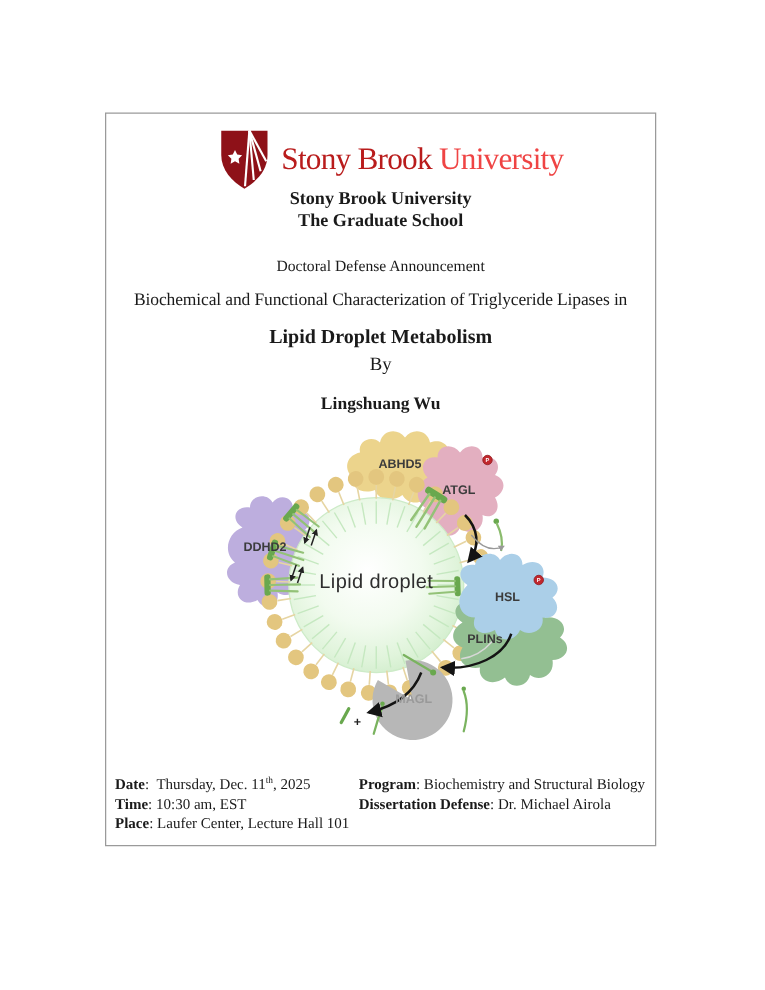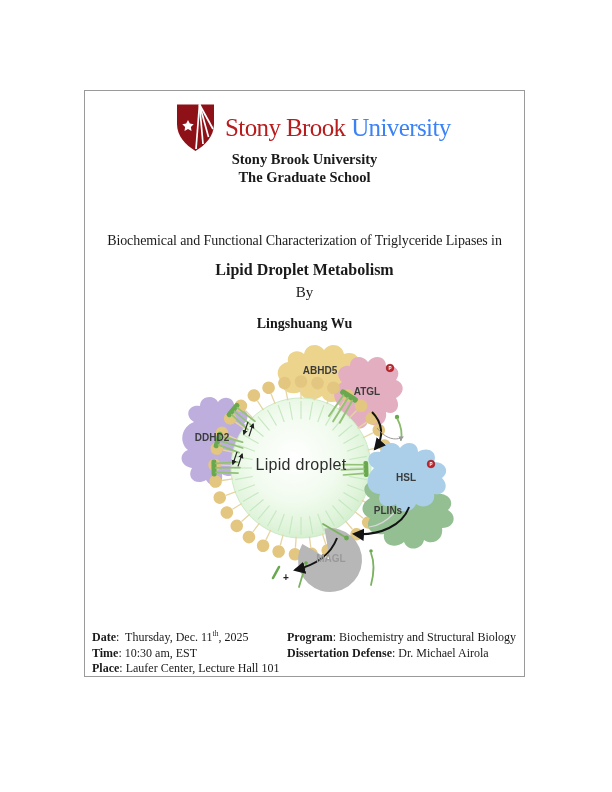--- a/index.html
+++ b/index.html
@@ -3,38 +3,38 @@
 <meta charset="utf-8">
 <style>
   html,body{margin:0;padding:0;background:#fff;}
   .page{position:relative;width:612px;height:792px;background:#ffffff;overflow:hidden;
         font-family:"Liberation Serif","DejaVu Serif",serif;color:#1a1a1a;}
   .frame{position:absolute;left:84px;top:90px;width:441px;height:587px;
          border:1px solid #9a9a9a;box-sizing:border-box;}
   .logo{position:absolute;left:175px;top:103px;display:flex;align-items:center;}
   .wordmark{margin-left:9px;font-size:25px;letter-spacing:-0.6px;white-space:nowrap;}
   .wm-dark{color:#b91c1c;}
-  .wm-red{color:#3b82f6;}
+  .wm-red{color:#ef4444;}
   .cline{position:absolute;left:84px;width:441px;text-align:center;}
   .h1,.h2{font-size:14.5px;font-weight:bold;}
   .h1{top:151px;} .h2{top:169px;}
   .ann{top:206px;font-size:12.5px;}
   .t1{top:233px;font-size:14px;font-weight:normal;letter-spacing:-0.1px;}
   .t2{top:261px;font-size:16px;font-weight:bold;}
   .by{top:284px;font-size:15px;}
   .author{top:316px;font-size:14px;font-weight:bold;}
   .figsvg{position:absolute;left:166px;top:338px;}
   .figsvg text{font-family:"Liberation Sans","DejaVu Sans",sans-serif;}
   .plabel{font-size:10px;font-weight:bold;fill:#3b3b3b;text-anchor:middle;}
   .plabel-gray{fill:#999999;}
   .droplabel{font-size:16px;fill:#2e2e2e;text-anchor:middle;letter-spacing:.3px;}
   .pmark{font-size:4.6px;font-weight:bold;fill:#ffffff;text-anchor:middle;}
   .plus{font-size:10px;font-weight:bold;fill:#222;text-anchor:middle;font-family:"Liberation Sans",sans-serif;}
   .details{position:absolute;top:620px;left:0;width:612px;font-size:12px;}
-  .dcol{position:absolute;top:10px;}
+  .dcol{position:absolute;top:0;}
   .dcol-left{left:92px;width:260px;}
   .dcol-right{left:287px;width:245px;}
   .dl{line-height:15.6px;white-space:pre;}
   .dl b{font-weight:bold;}
   sup{font-size:7.5px;vertical-align:super;line-height:0;}
 </style>
 </head>
 <body>
 
 <div class="page">
@@ -52,20 +52,21 @@
       <polygon fill="#ffffff" points="12.5,17 14.3,20.6 18.2,21.2 15.4,24 16,27.9 12.5,26 9,27.9 9.6,24 6.8,21.2 10.7,20.6"></polygon>
     </svg>
     <div class="wordmark">
       <span class="wm-dark">Stony Brook</span>
       <span class="wm-red">University</span>
     </div>
   </div>
 
   <div class="cline h1">Stony Brook University</div>
   <div class="cline h2">The Graduate School</div>
+  <div class="cline ann">Doctoral Defense Announcement</div>
   <div class="cline t1">Biochemical and Functional Characterization of Triglyceride Lipases in</div>
   <div class="cline t2">Lipid Droplet Metabolism</div>
   <div class="cline by">By</div>
   <div class="cline author">Lingshuang Wu</div>
 
   <svg class="figsvg" width="320" height="280" viewBox="0 0 320 280">
     <defs>
       <radialGradient id="gd" cx="45%" cy="42%" r="62%">
         <stop offset="0%" stop-color="#ffffff"></stop>
         <stop offset="50%" stop-color="#f2fbef"></stop>

